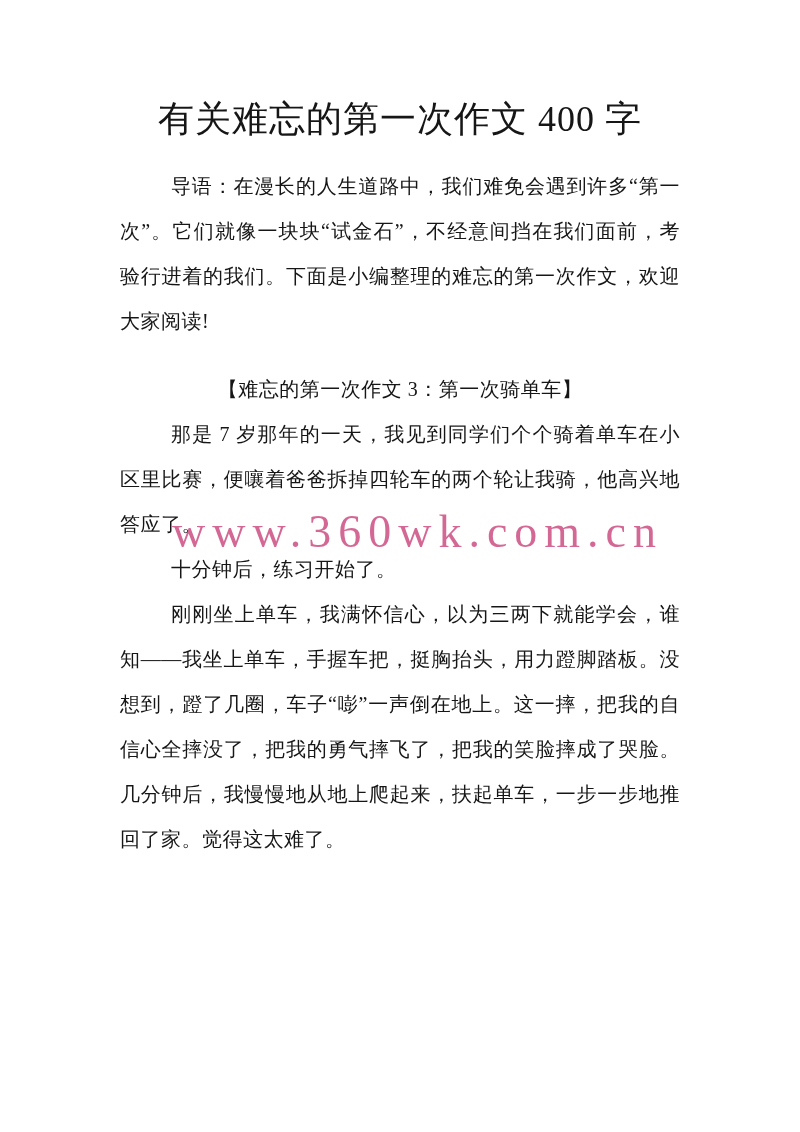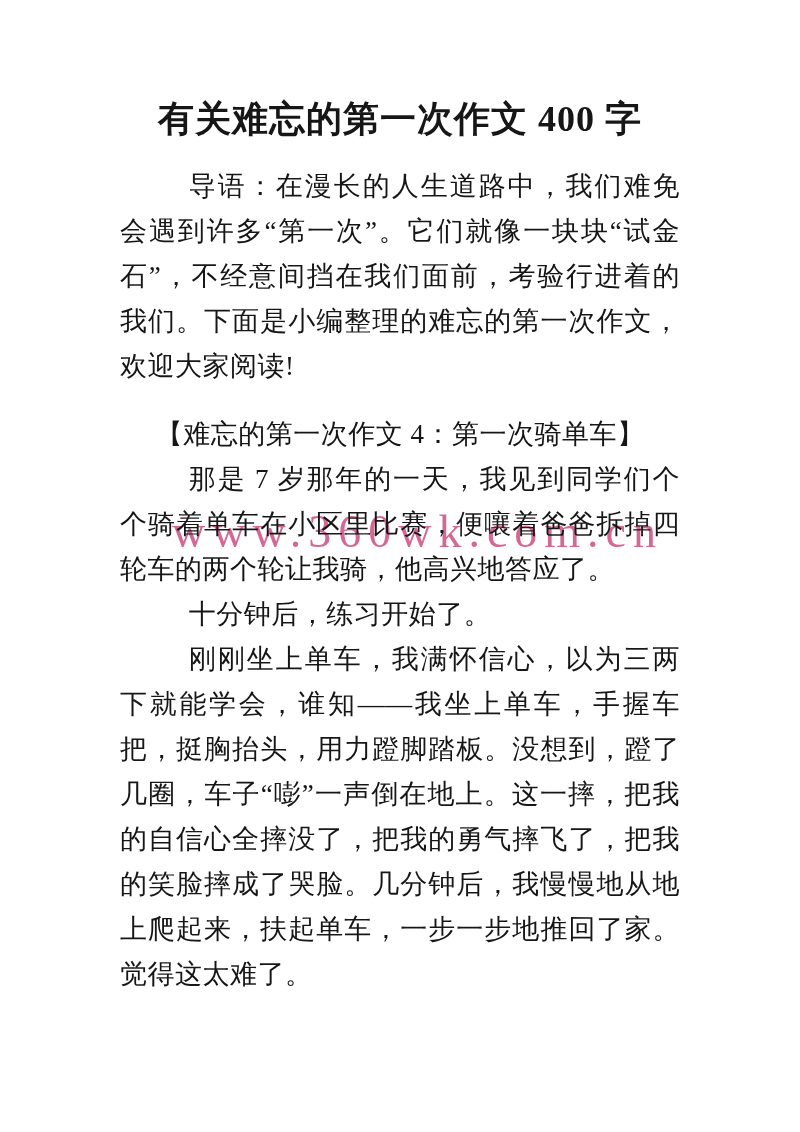--- a/index.html
+++ b/index.html
@@ -16,29 +16,29 @@
     box-sizing: border-box;
     padding: 96px 120px 0 120px;
     overflow: hidden;
     font-family: "Liberation Serif", "DejaVu Serif", serif;
     color: #161616;
   }
   .doc-title {
     margin: 0 0 22px 0;
     font-size: 36px;
     line-height: 46px;
-    font-weight: bold;
+    font-weight: normal;
     text-align: center;
     letter-spacing: 1px;
     position: relative;
     z-index: 1;
   }
   .para {
     margin: 0;
-    font-size: 27px;
+    font-size: 20px;
     line-height: 45px;
     text-align: justify;
     letter-spacing: 0.5px;
     position: relative;
     z-index: 1;
   }
   .para.indent {
     text-indent: 2.55em;
   }
   .para.heading {
@@ -65,21 +65,21 @@
 <body>
 
 <div class="page">
 
   <div class="watermark">www.360wk.com.cn</div>
 
   <h1 class="doc-title">有关难忘的第一次作文 400 字</h1>
 
   <p class="para indent">导语：在漫长的人生道路中，我们难免会遇到许多“第一次”。它们就像一块块“试金石”，不经意间挡在我们面前，考验行进着的我们。下面是小编整理的难忘的第一次作文，欢迎大家阅读!</p>
 
-  <p class="para heading">【难忘的第一次作文 4：第一次骑单车】</p>
+  <p class="para heading">【难忘的第一次作文 3：第一次骑单车】</p>
 
 
   <p class="para indent">那是 7 岁那年的一天，我见到同学们个个骑着单车在小区里比赛，便嚷着爸爸拆掉四轮车的两个轮让我骑，他高兴地答应了。</p>
 
   <p class="para indent">十分钟后，练习开始了。</p>
 
   <p class="para indent">刚刚坐上单车，我满怀信心，以为三两下就能学会，谁知——我坐上单车，手握车把，挺胸抬头，用力蹬脚踏板。没想到，蹬了几圈，车子“嘭”一声倒在地上。这一摔，把我的自信心全摔没了，把我的勇气摔飞了，把我的笑脸摔成了哭脸。几分钟后，我慢慢地从地上爬起来，扶起单车，一步一步地推回了家。觉得这太难了。</p>
 
 </div>
 

